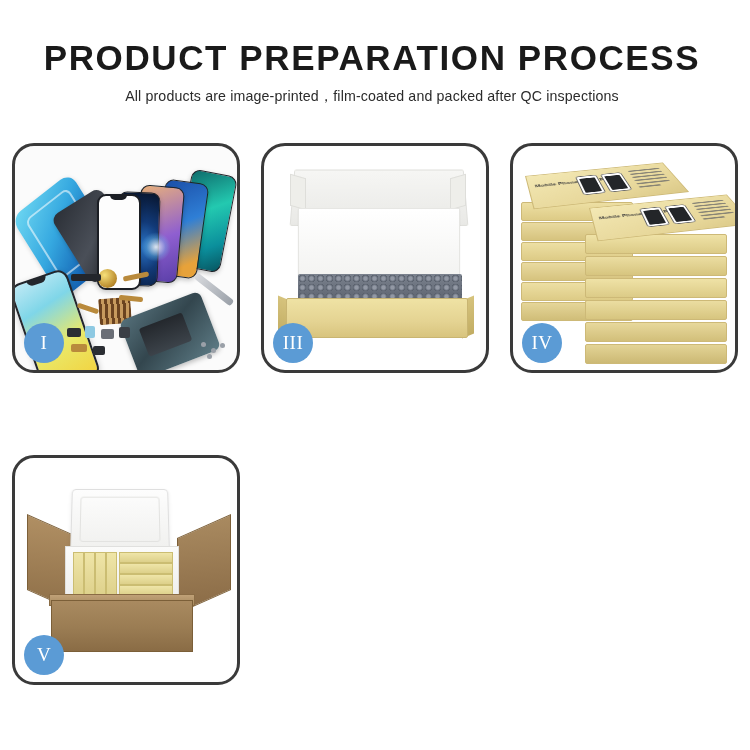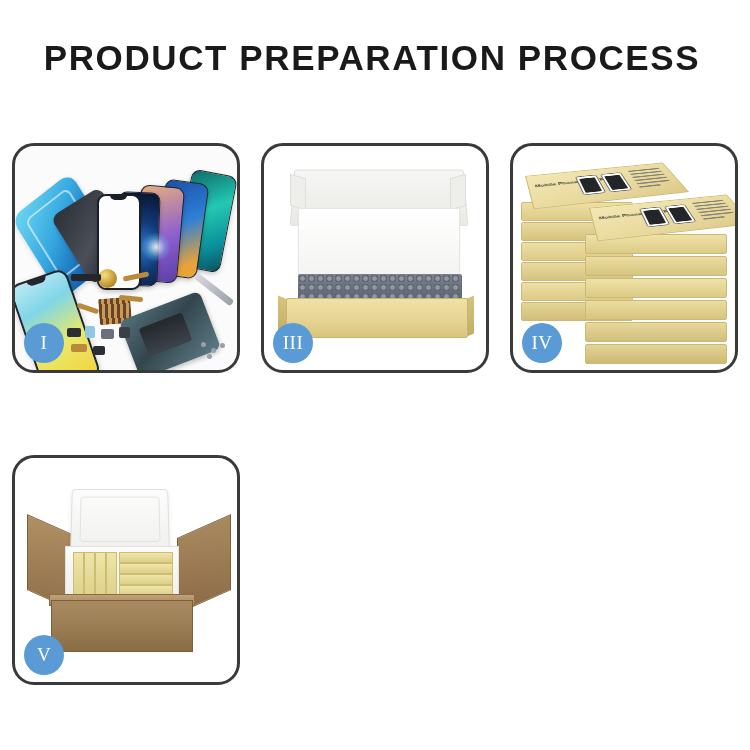--- a/index.html
+++ b/index.html
@@ -255,21 +255,21 @@
   .p2 .tab1 { left:36px; top:16px; width:10px; height:9px;}
   .p2 .tab2 { left:36px; top:74px; width:11px; height:9px;}
   .p2 .tab3 { left:30px; top:180px; width:12px; height:13px; transform:rotate(-10deg);}
   .p2 .tab4 { position:absolute; left:88px; top:178px; width:12px; height:14px; background:#c9a05a; border-radius:2px; transform:rotate(10deg);}
   .p2 .conn {
     position:absolute; left:42px; top:84px; width:14px; height:12px;
     background:#f2f2f0; border-radius:2px; border:1px solid #cfd2cf;
   }
 
   
-  .p3 { background: #ffffff; }
+  .p3 { background: #ffffff; border-radius: 24px; }
   .p3 .lid-back {
     position: absolute;
     left: 28px; top: 22px;
     width: 172px; height: 56px;
     background: linear-gradient(180deg,#f6f6f4 0%, #e9e9e6 100%);
     border: 1px solid #e0e0dc;
     border-radius: 2px;
     transform: perspective(260px) rotateX(14deg);
   }
   .p3 .lid-flapL, .p3 .lid-flapR {
@@ -472,20 +472,21 @@
     background: rgba(150,123,86,.5);
   }
 </style>
 </head>
 <body>
 
 <div class="page">
 
   <div class="header">
     <div class="title">PRODUCT PREPARATION PROCESS</div>
+    <div class="subtitle">All products are image-printed，film-coated and packed after QC inspections</div>
   </div>
 
   <div class="grid">
 
     <div class="panel p1">
       <div class="panel-photo">
         <div class="protector"></div>
         <div class="protector2"></div>
         <div class="fan">
           <div class="ph ph1"></div>

